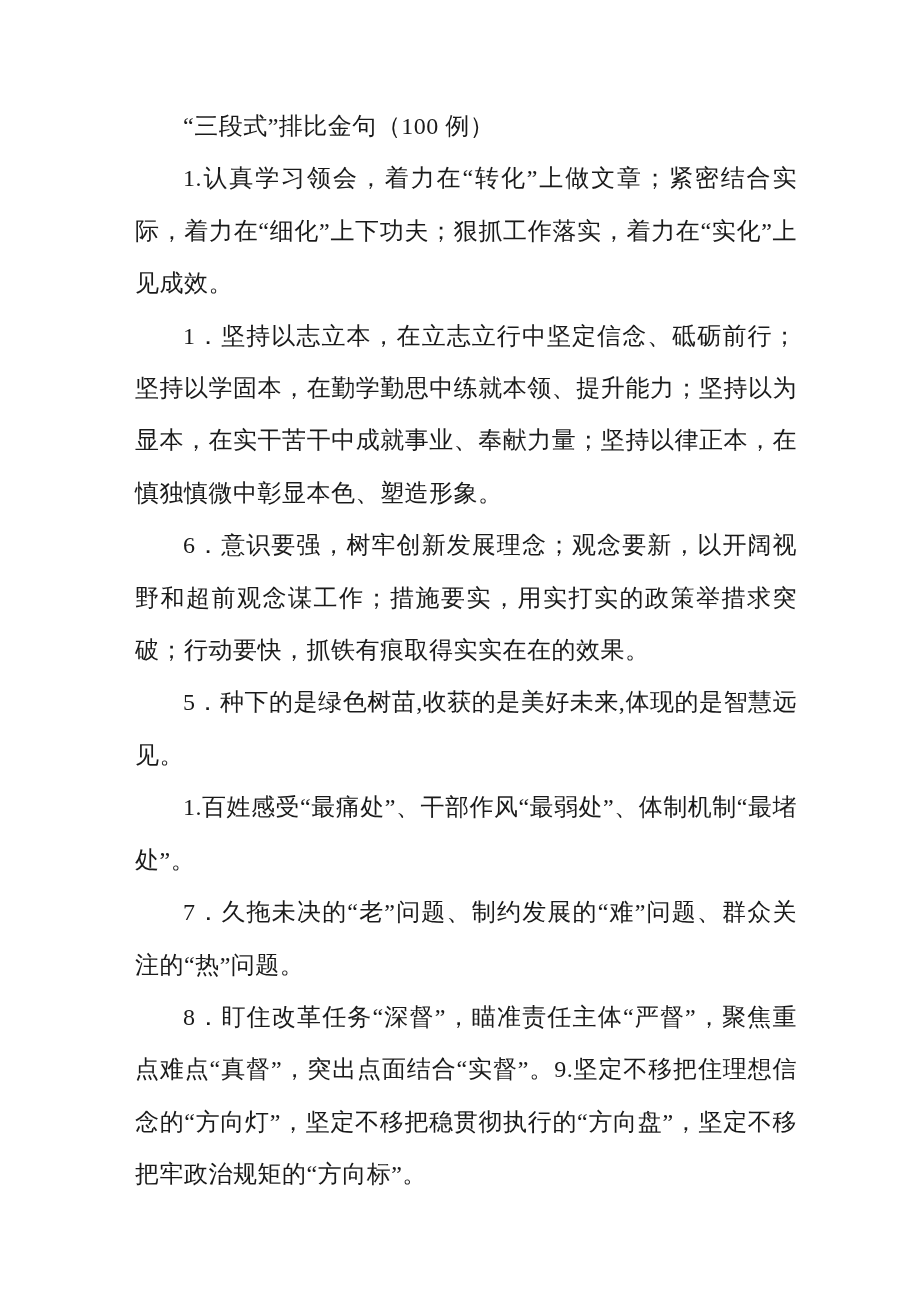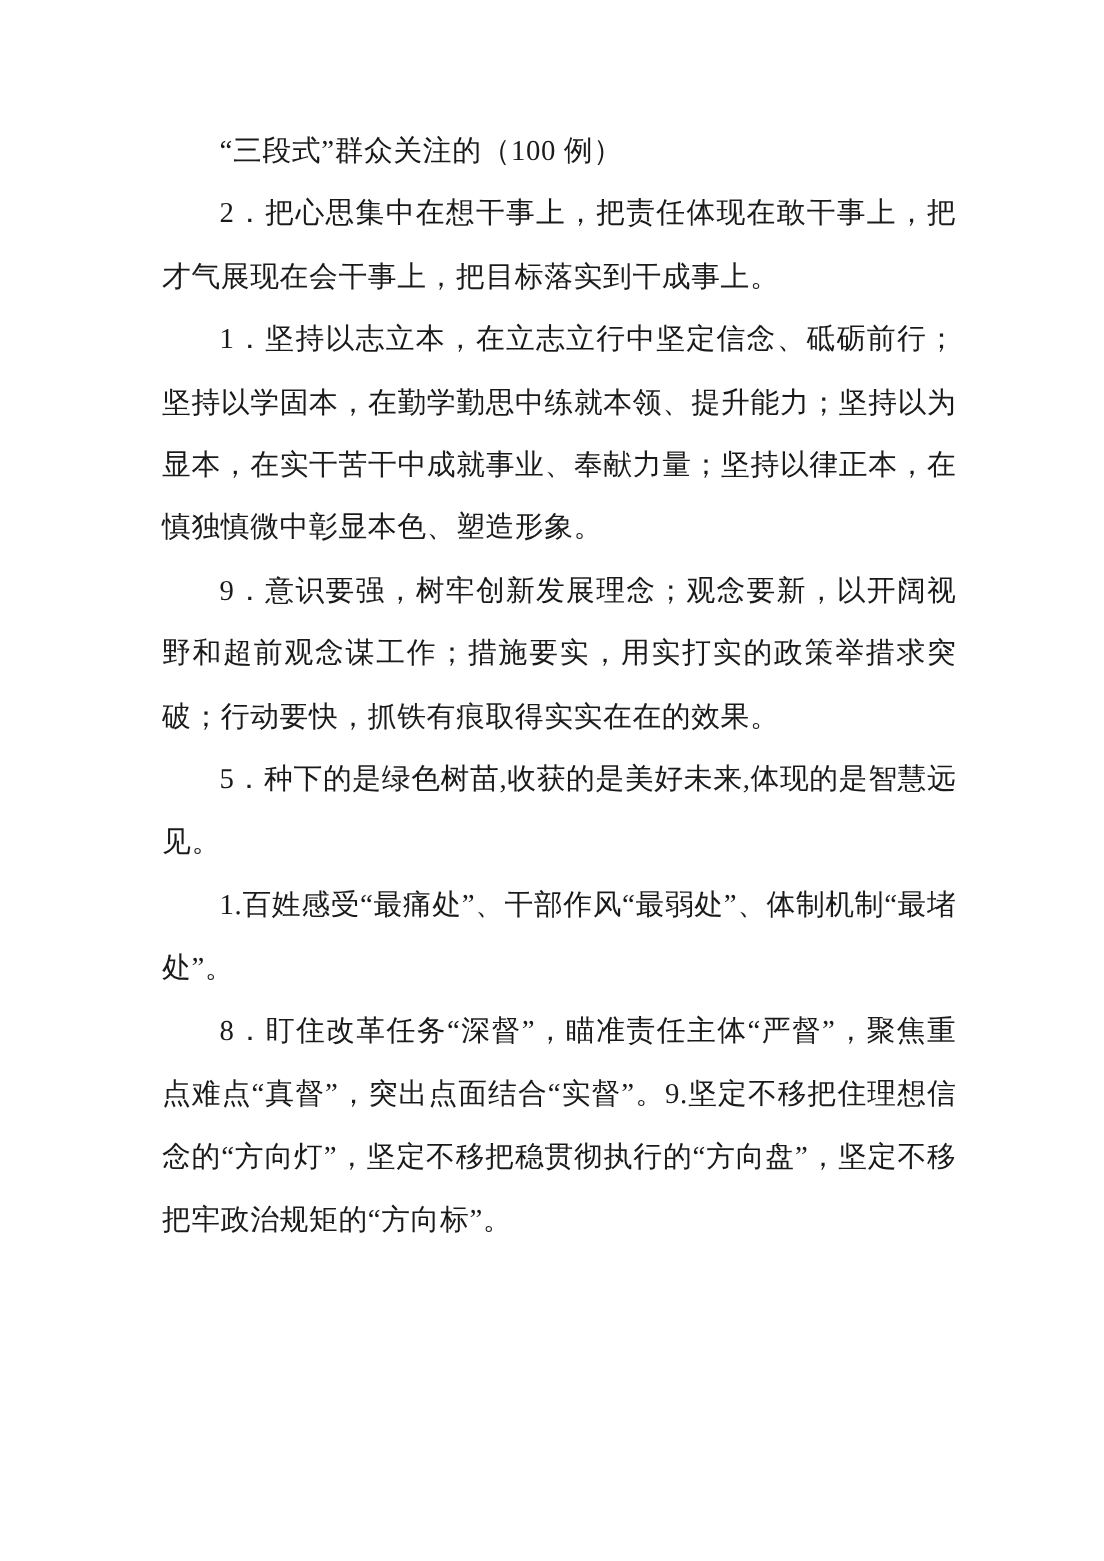--- a/index.html
+++ b/index.html
@@ -29,21 +29,22 @@
     word-break: break-all;
   }
   .page p.doc-title {
     text-align: left;
   }
 </style>
 </head>
 <body>
 
 <div class="page">
-  <p class="doc-title">“三段式”群众关注的（100 例）</p>
-  <p>2．把心思集中在想干事上，把责任体现在敢干事上，把才气展现在会干事上，把目标落实到干成事上。</p>
+  <p class="doc-title">“三段式”排比金句（100 例）</p>
+  <p>1.认真学习领会，着力在“转化”上做文章；紧密结合实际，着力在“细化”上下功夫；狠抓工作落实，着力在“实化”上见成效。</p>
   <p>1．坚持以志立本，在立志立行中坚定信念、砥砺前行；坚持以学固本，在勤学勤思中练就本领、提升能力；坚持以为显本，在实干苦干中成就事业、奉献力量；坚持以律正本，在慎独慎微中彰显本色、塑造形象。</p>
-  <p>9．意识要强，树牢创新发展理念；观念要新，以开阔视野和超前观念谋工作；措施要实，用实打实的政策举措求突破；行动要快，抓铁有痕取得实实在在的效果。</p>
+  <p>6．意识要强，树牢创新发展理念；观念要新，以开阔视野和超前观念谋工作；措施要实，用实打实的政策举措求突破；行动要快，抓铁有痕取得实实在在的效果。</p>
   <p>5．种下的是绿色树苗,收获的是美好未来,体现的是智慧远见。</p>
   <p>1.百姓感受“最痛处”、干部作风“最弱处”、体制机制“最堵处”。</p>
+  <p>7．久拖未决的“老”问题、制约发展的“难”问题、群众关注的“热”问题。</p>
   <p>8．盯住改革任务“深督”，瞄准责任主体“严督”，聚焦重点难点“真督”，突出点面结合“实督”。9.坚定不移把住理想信念的“方向灯”，坚定不移把稳贯彻执行的“方向盘”，坚定不移把牢政治规矩的“方向标”。</p>
 
 </div>
 
 </body></html>

